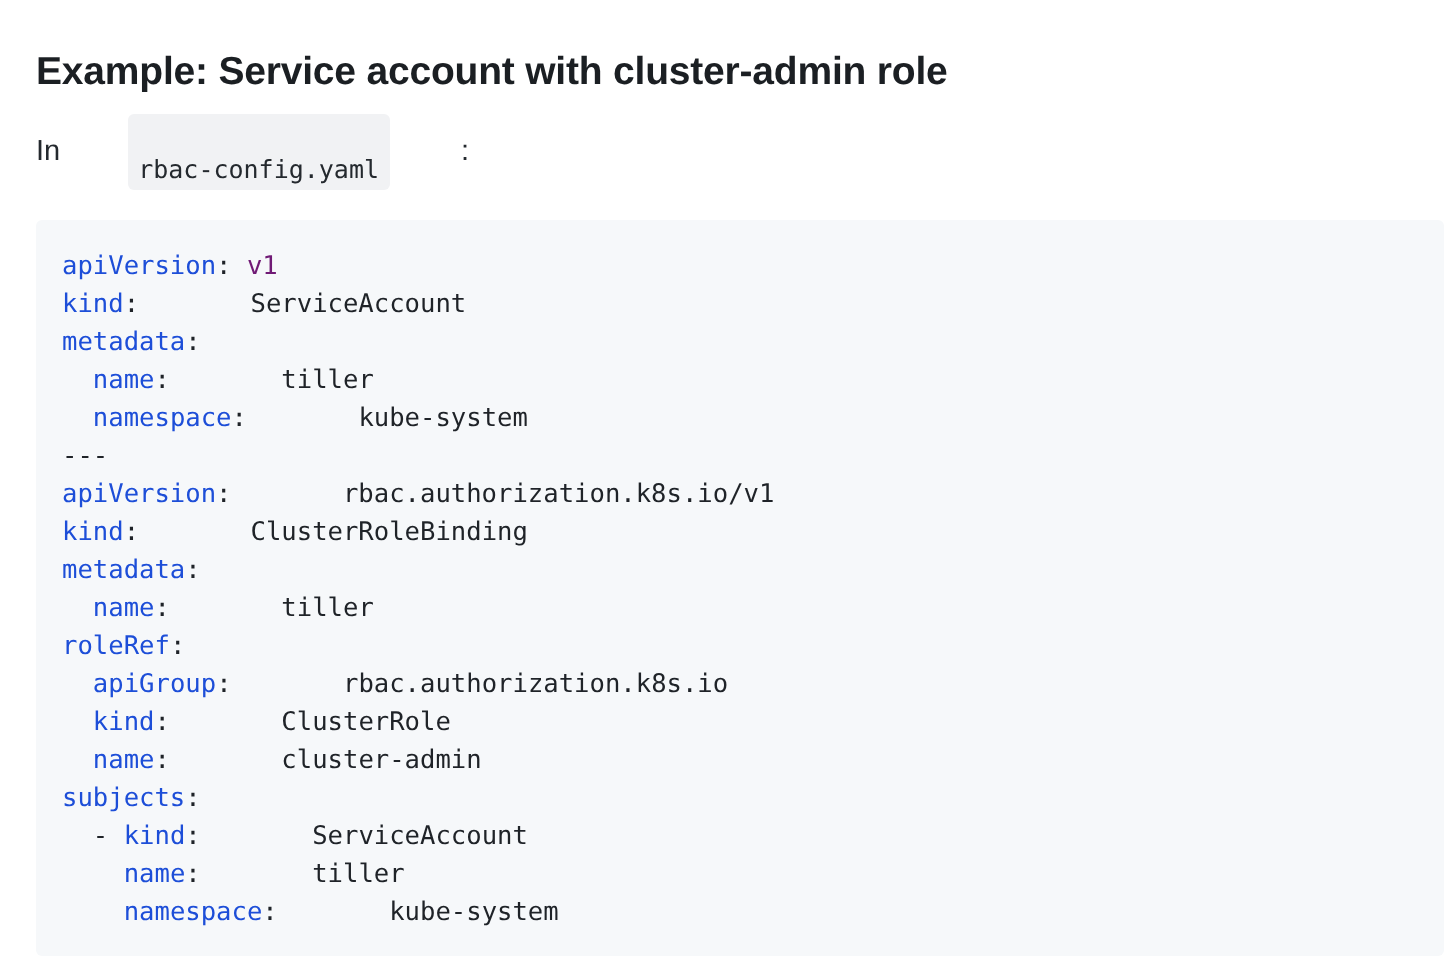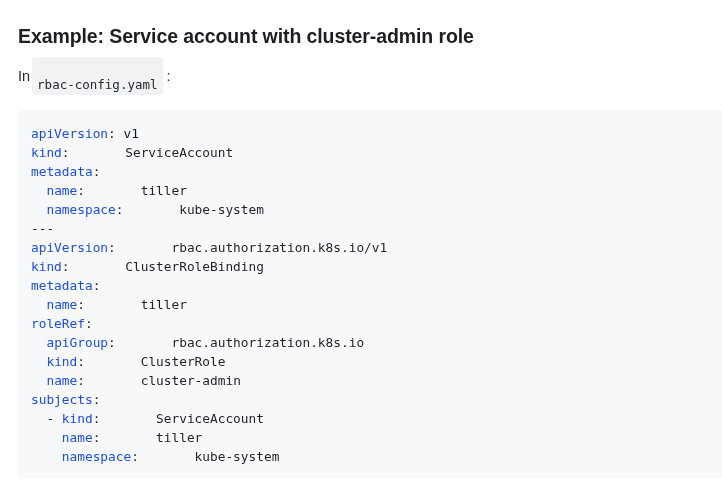--- a/index.html
+++ b/index.html
@@ -32,20 +32,21 @@
   }
   .intro-line {
     position: absolute;
     left: 18px;
     top: 57px;
     font-size: 14px;
     color: #24292e;
     white-space: nowrap;
     display: flex;
     align-items: center;
+    gap: 32px;
   }
   .intro-text {
     font-family: "Liberation Sans", sans-serif;
     font-size: 14.5px;
   }
   .inline-code {
     display: inline-block;
     background: #f1f2f4;
     border-radius: 3px;
     padding: 20px 5px 3px 5px;
@@ -78,21 +79,21 @@
     line-height: 19px;
     white-space: pre;
     padding-left: 13px;
   }
   .code-line {
     white-space: pre;
     height: 19px;
   }
   .tok-key   { color: #1d4ed8; }
   .tok-val   { color: #1f2328; margin-left: 48px; }
-  .tok-num   { color: #0f172a; margin-top: 32px; }
+  .tok-num   { color: #701a75; margin-top: 32px; }
   .tok-punct { color: #1f2328; }
 </style>
 </head>
 <body>
 
 <div class="page">
 
   <h1 class="heading">Example: Service account with cluster-admin role</h1>
 
   <div class="intro-line">

